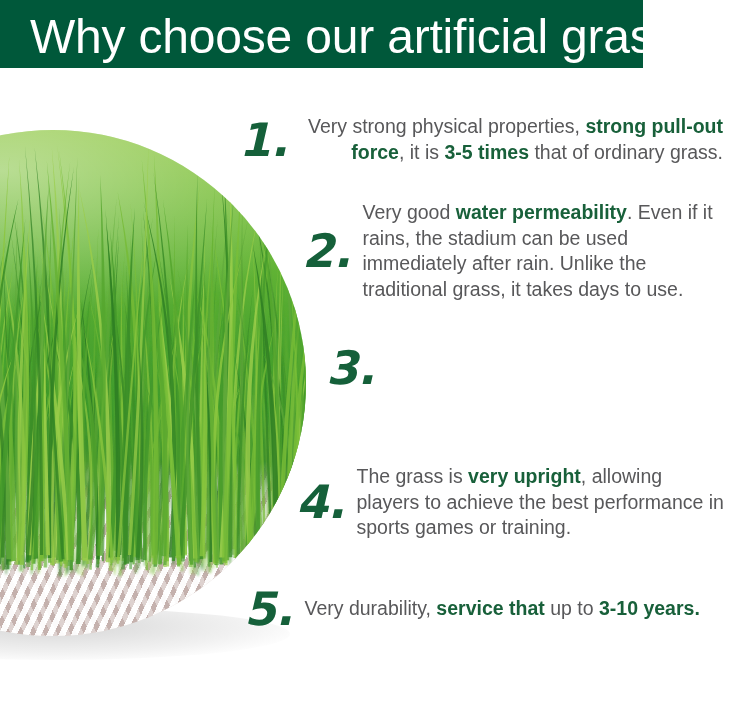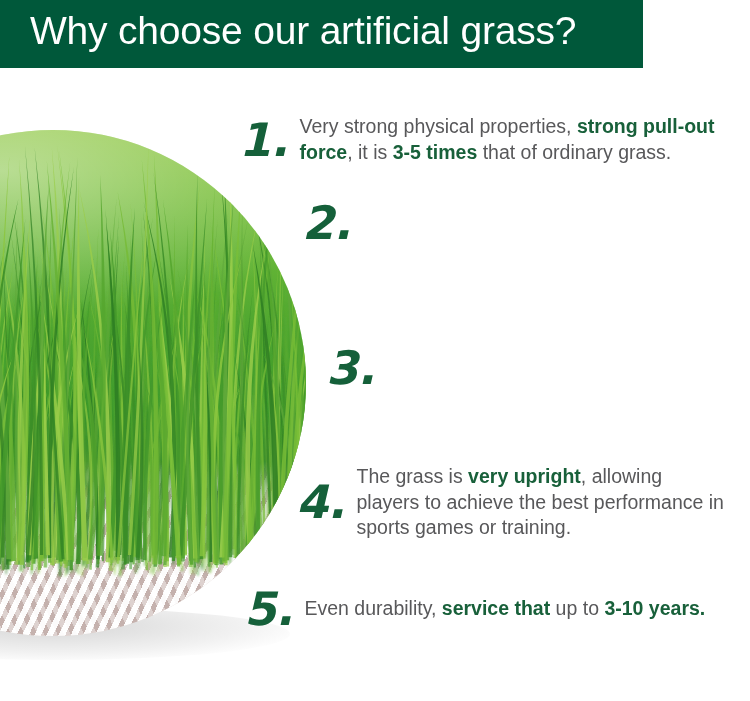--- a/index.html
+++ b/index.html
@@ -22,21 +22,21 @@
     left: 0;
     top: 0;
     width: 643px;
     height: 68px;
     background: #00583A;
   }
   #header-title {
     position: absolute;
     left: 30px;
     top: 9px;
-    font-size: 39px;
+    font-size: 48px;
     font-weight: 400;
     color: #ffffff;
     letter-spacing: -0.2px;
     white-space: nowrap;
   }
 
   
   #grass-circle-wrap {
     position: absolute;
     left: -200px;
@@ -121,21 +121,21 @@
     font-size: 19.5px;
     line-height: 25.5px;
     margin-left: 9px;
   }
   .benefit-text b {
     color: #18603A;
     font-weight: 700;
   }
 
   #benefit-1 { left: 243px; top: 114px; width: 480px; }
-  #benefit-1 .benefit-text { width: 440px; }
+  #benefit-1 .benefit-text { width: 440px; text-align: right; }
 
   #benefit-2 { left: 306px; top: 200px; width: 420px; }
   #benefit-2 .benefit-text { width: 368px; }
 
   #benefit-3 { left: 330px; top: 345px; width: 400px; }
   #benefit-3 .benefit-text { width: 344px; }
 
   #benefit-4 { left: 300px; top: 464px; width: 430px; }
   #benefit-4 .benefit-text { width: 376px; }
 
@@ -1026,27 +1026,28 @@
     </svg>
 </div>
 
 <div class="benefit" id="benefit-1">
   <div class="benefit-number">1.</div>
   <div class="benefit-text"><span>Very strong physical properties, </span><b>strong pull-out force</b><span>, it is </span><b>3-5 times</b><span> that of ordinary grass.</span></div>
 </div>
 
 <div class="benefit" id="benefit-2">
   <div class="benefit-number">2.</div>
+  <div class="benefit-text"><span>Very good </span><b>water permeability</b><span>. Even if it rains, the stadium can be used immediately after rain. Unlike the traditional grass, it takes days to use.</span></div>
 </div>
 
 <div class="benefit" id="benefit-3">
   <div class="benefit-number">3.</div>
 </div>
 
 <div class="benefit" id="benefit-4">
   <div class="benefit-number">4.</div>
   <div class="benefit-text"><span>The grass is </span><b>very upright</b><span>, allowing players to achieve the best performance in sports games or training.</span></div>
 </div>
 
 <div class="benefit" id="benefit-5">
   <div class="benefit-number">5.</div>
-  <div class="benefit-text"><span>Even durability, </span><b>service that</b><span> up to </span><b>3-10 years.</b></div>
+  <div class="benefit-text"><span>Very durability, </span><b>service that</b><span> up to </span><b>3-10 years.</b></div>
 </div>
 
 </body></html>

